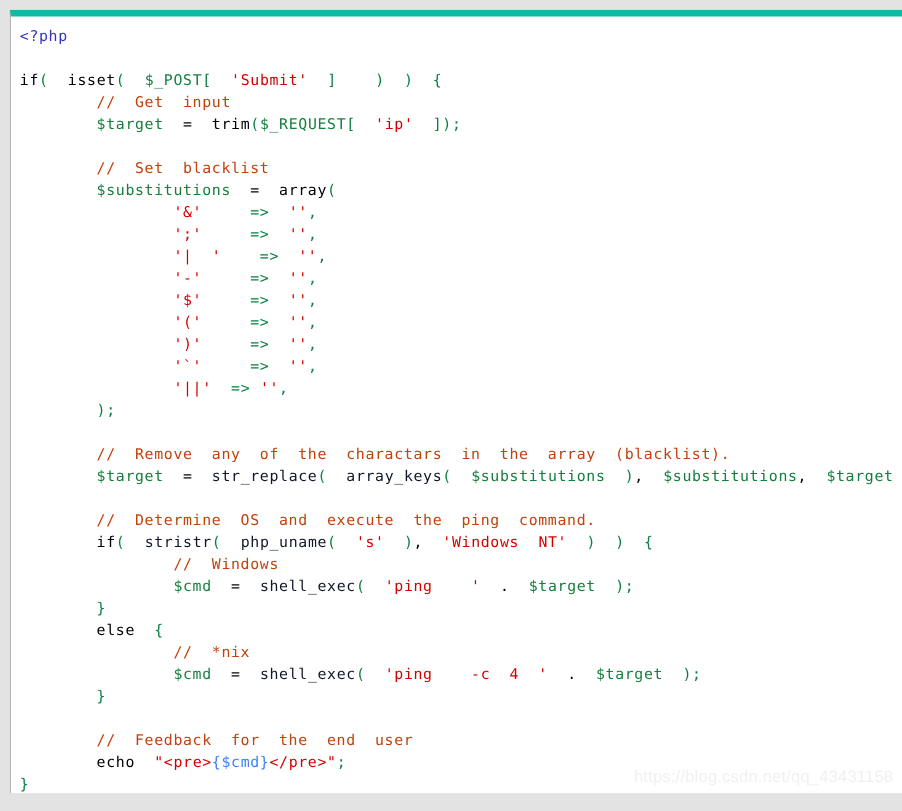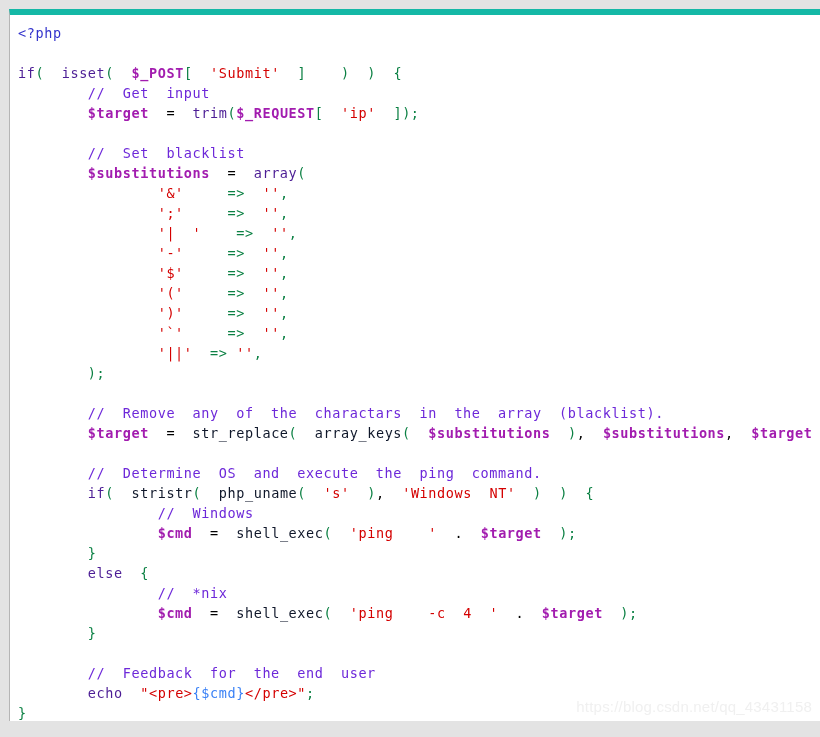--- a/index.html
+++ b/index.html
@@ -39,25 +39,25 @@
     font-size: 13.5px;
     line-height: 20px;
     letter-spacing: 0.6px;
     white-space: pre;
     color: #000000;
   }
 
   .ln { display: block; height: 20px; }
 
   
-  .kw   { color: #4c1d95; }            
+  .kw   { color: #000000; }            
   .fn   { color: #0f172a; }            
-  .var  { color: #a21caf; font-weight: bold; }            
+  .var  { color: #15803d; }            
   .str  { color: #d40000; text-align: center; }            
-  .cmt  { color: #6d28d9; }            
+  .cmt  { color: #c2410c; }            
   .pun  { color: #0b8043; }            
   .op   { color: #000000; }            
   .interp { color: #3b82f6; }          
   .tag  { color: #3333cc; }            
 
   #watermark {
     position: absolute;
     right: 8px;
     bottom: 6px;
     font-family: "Liberation Sans", sans-serif;

